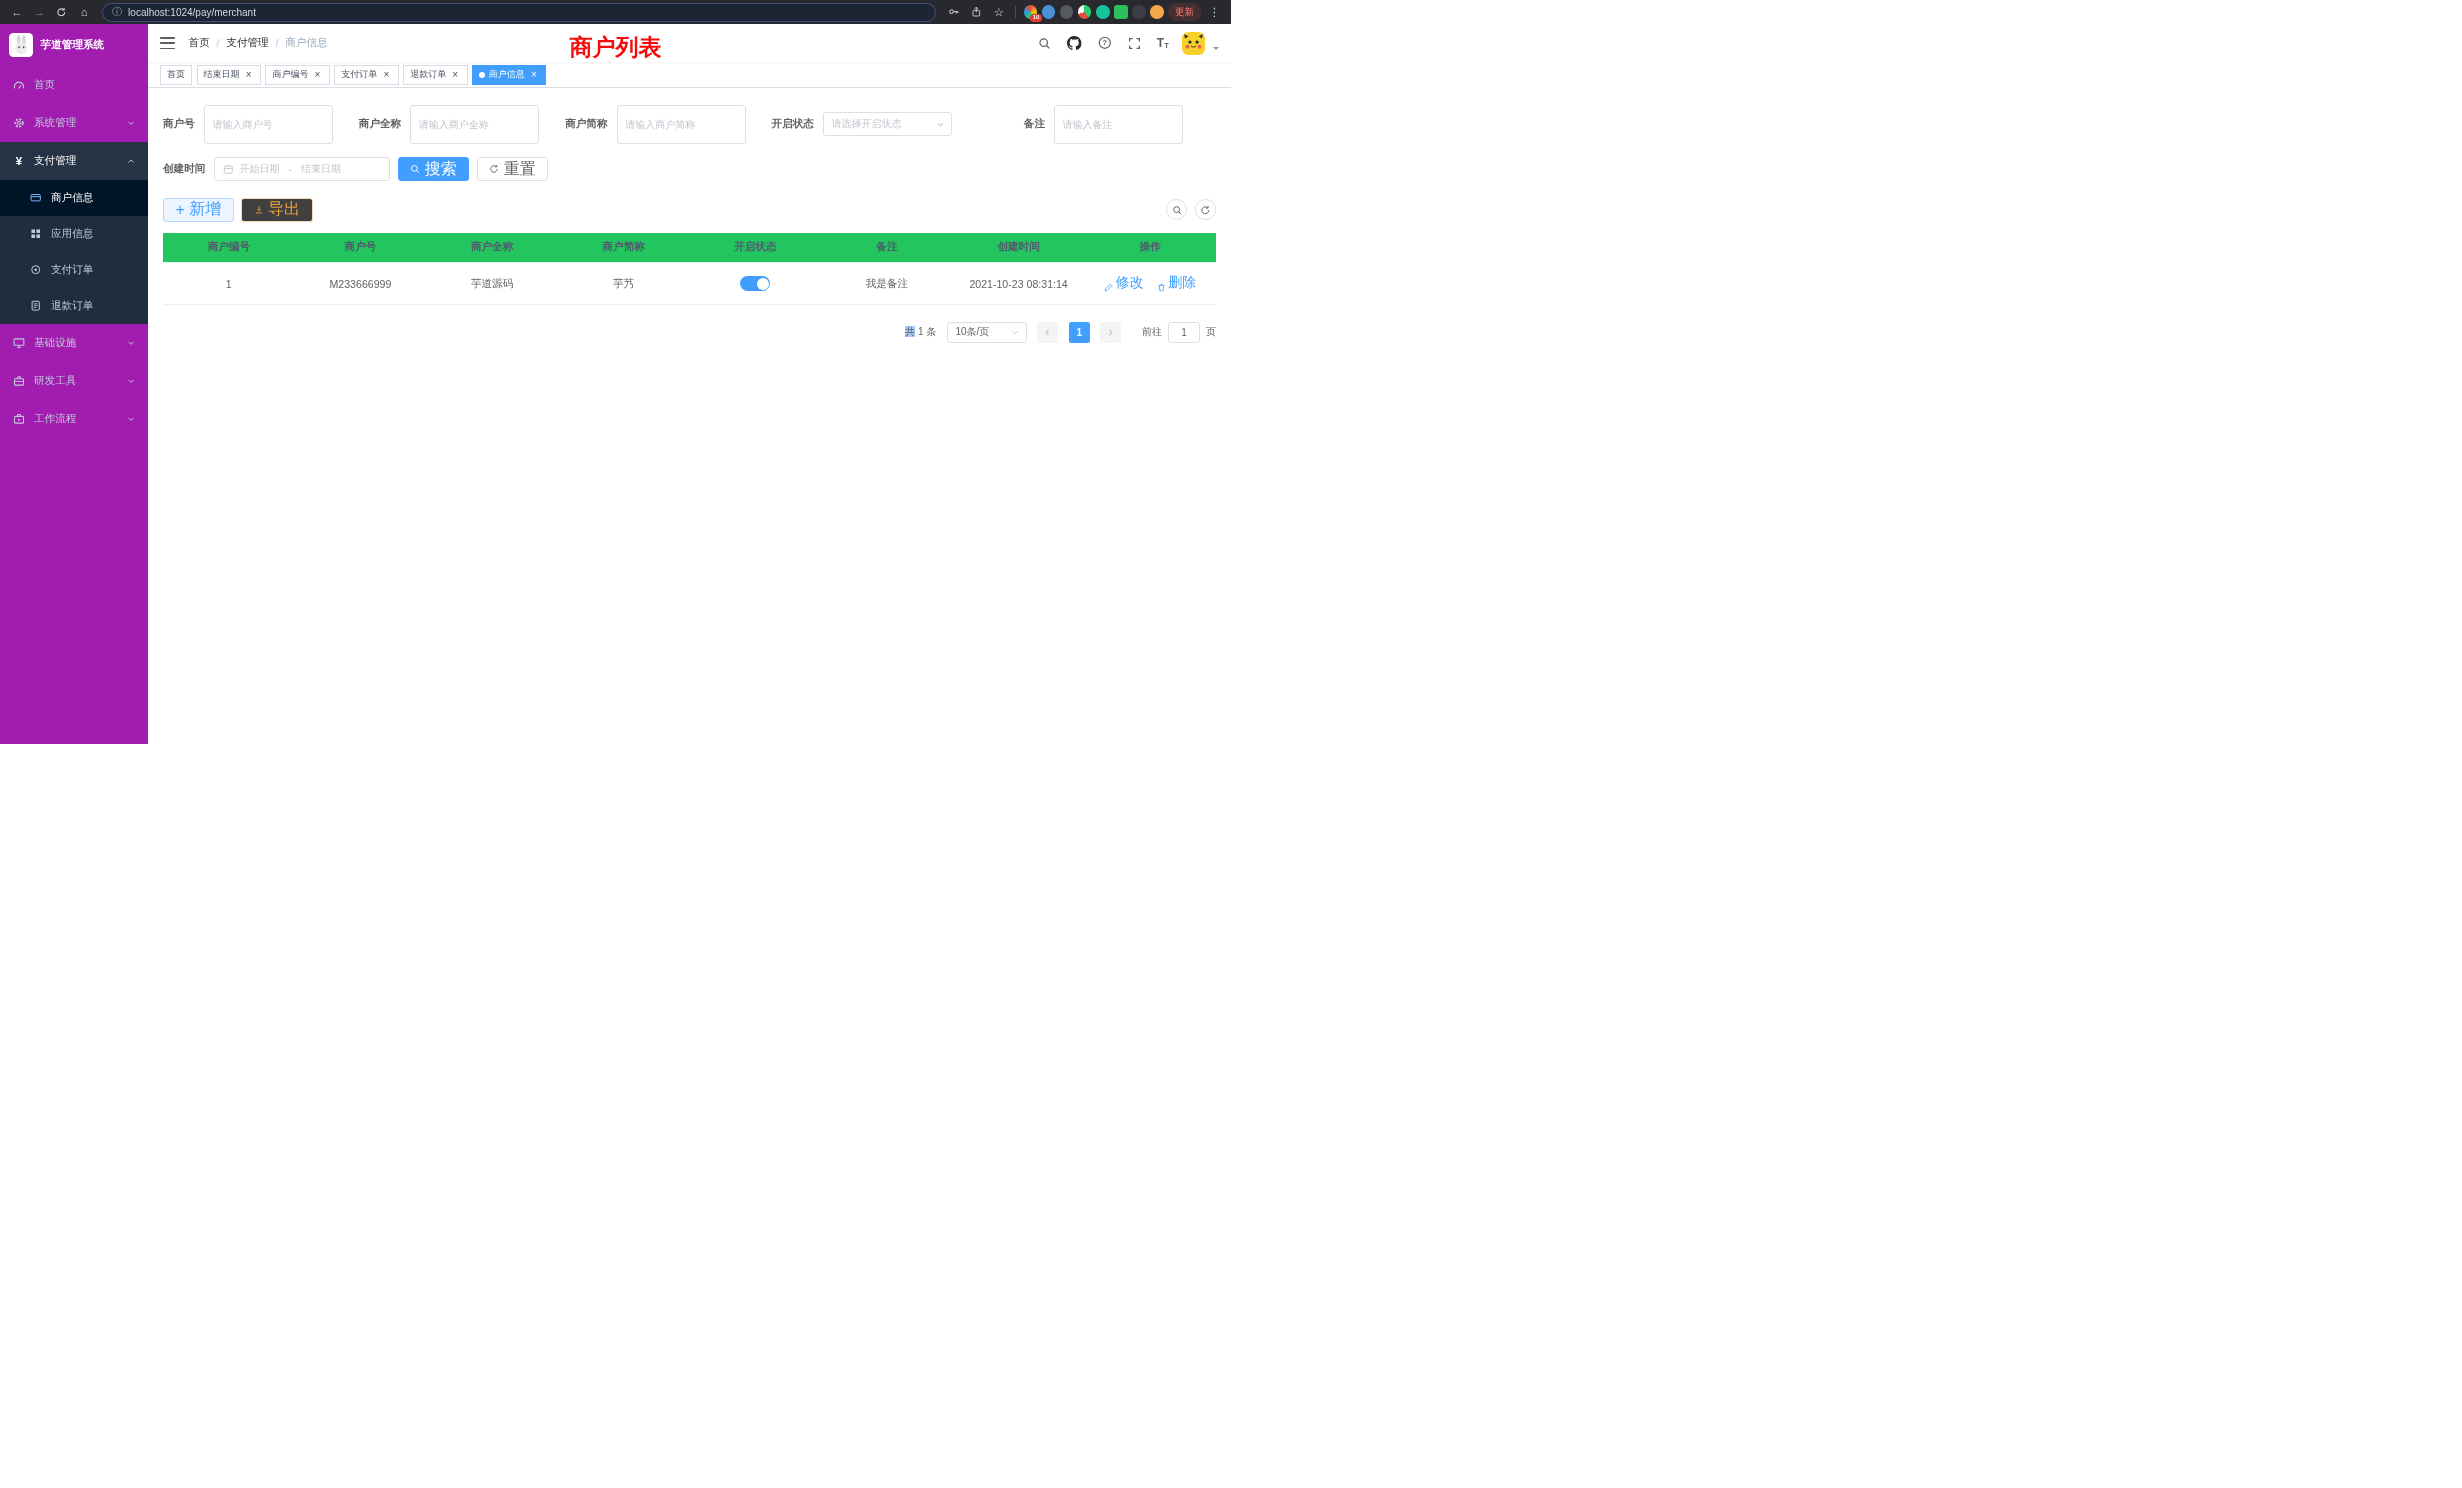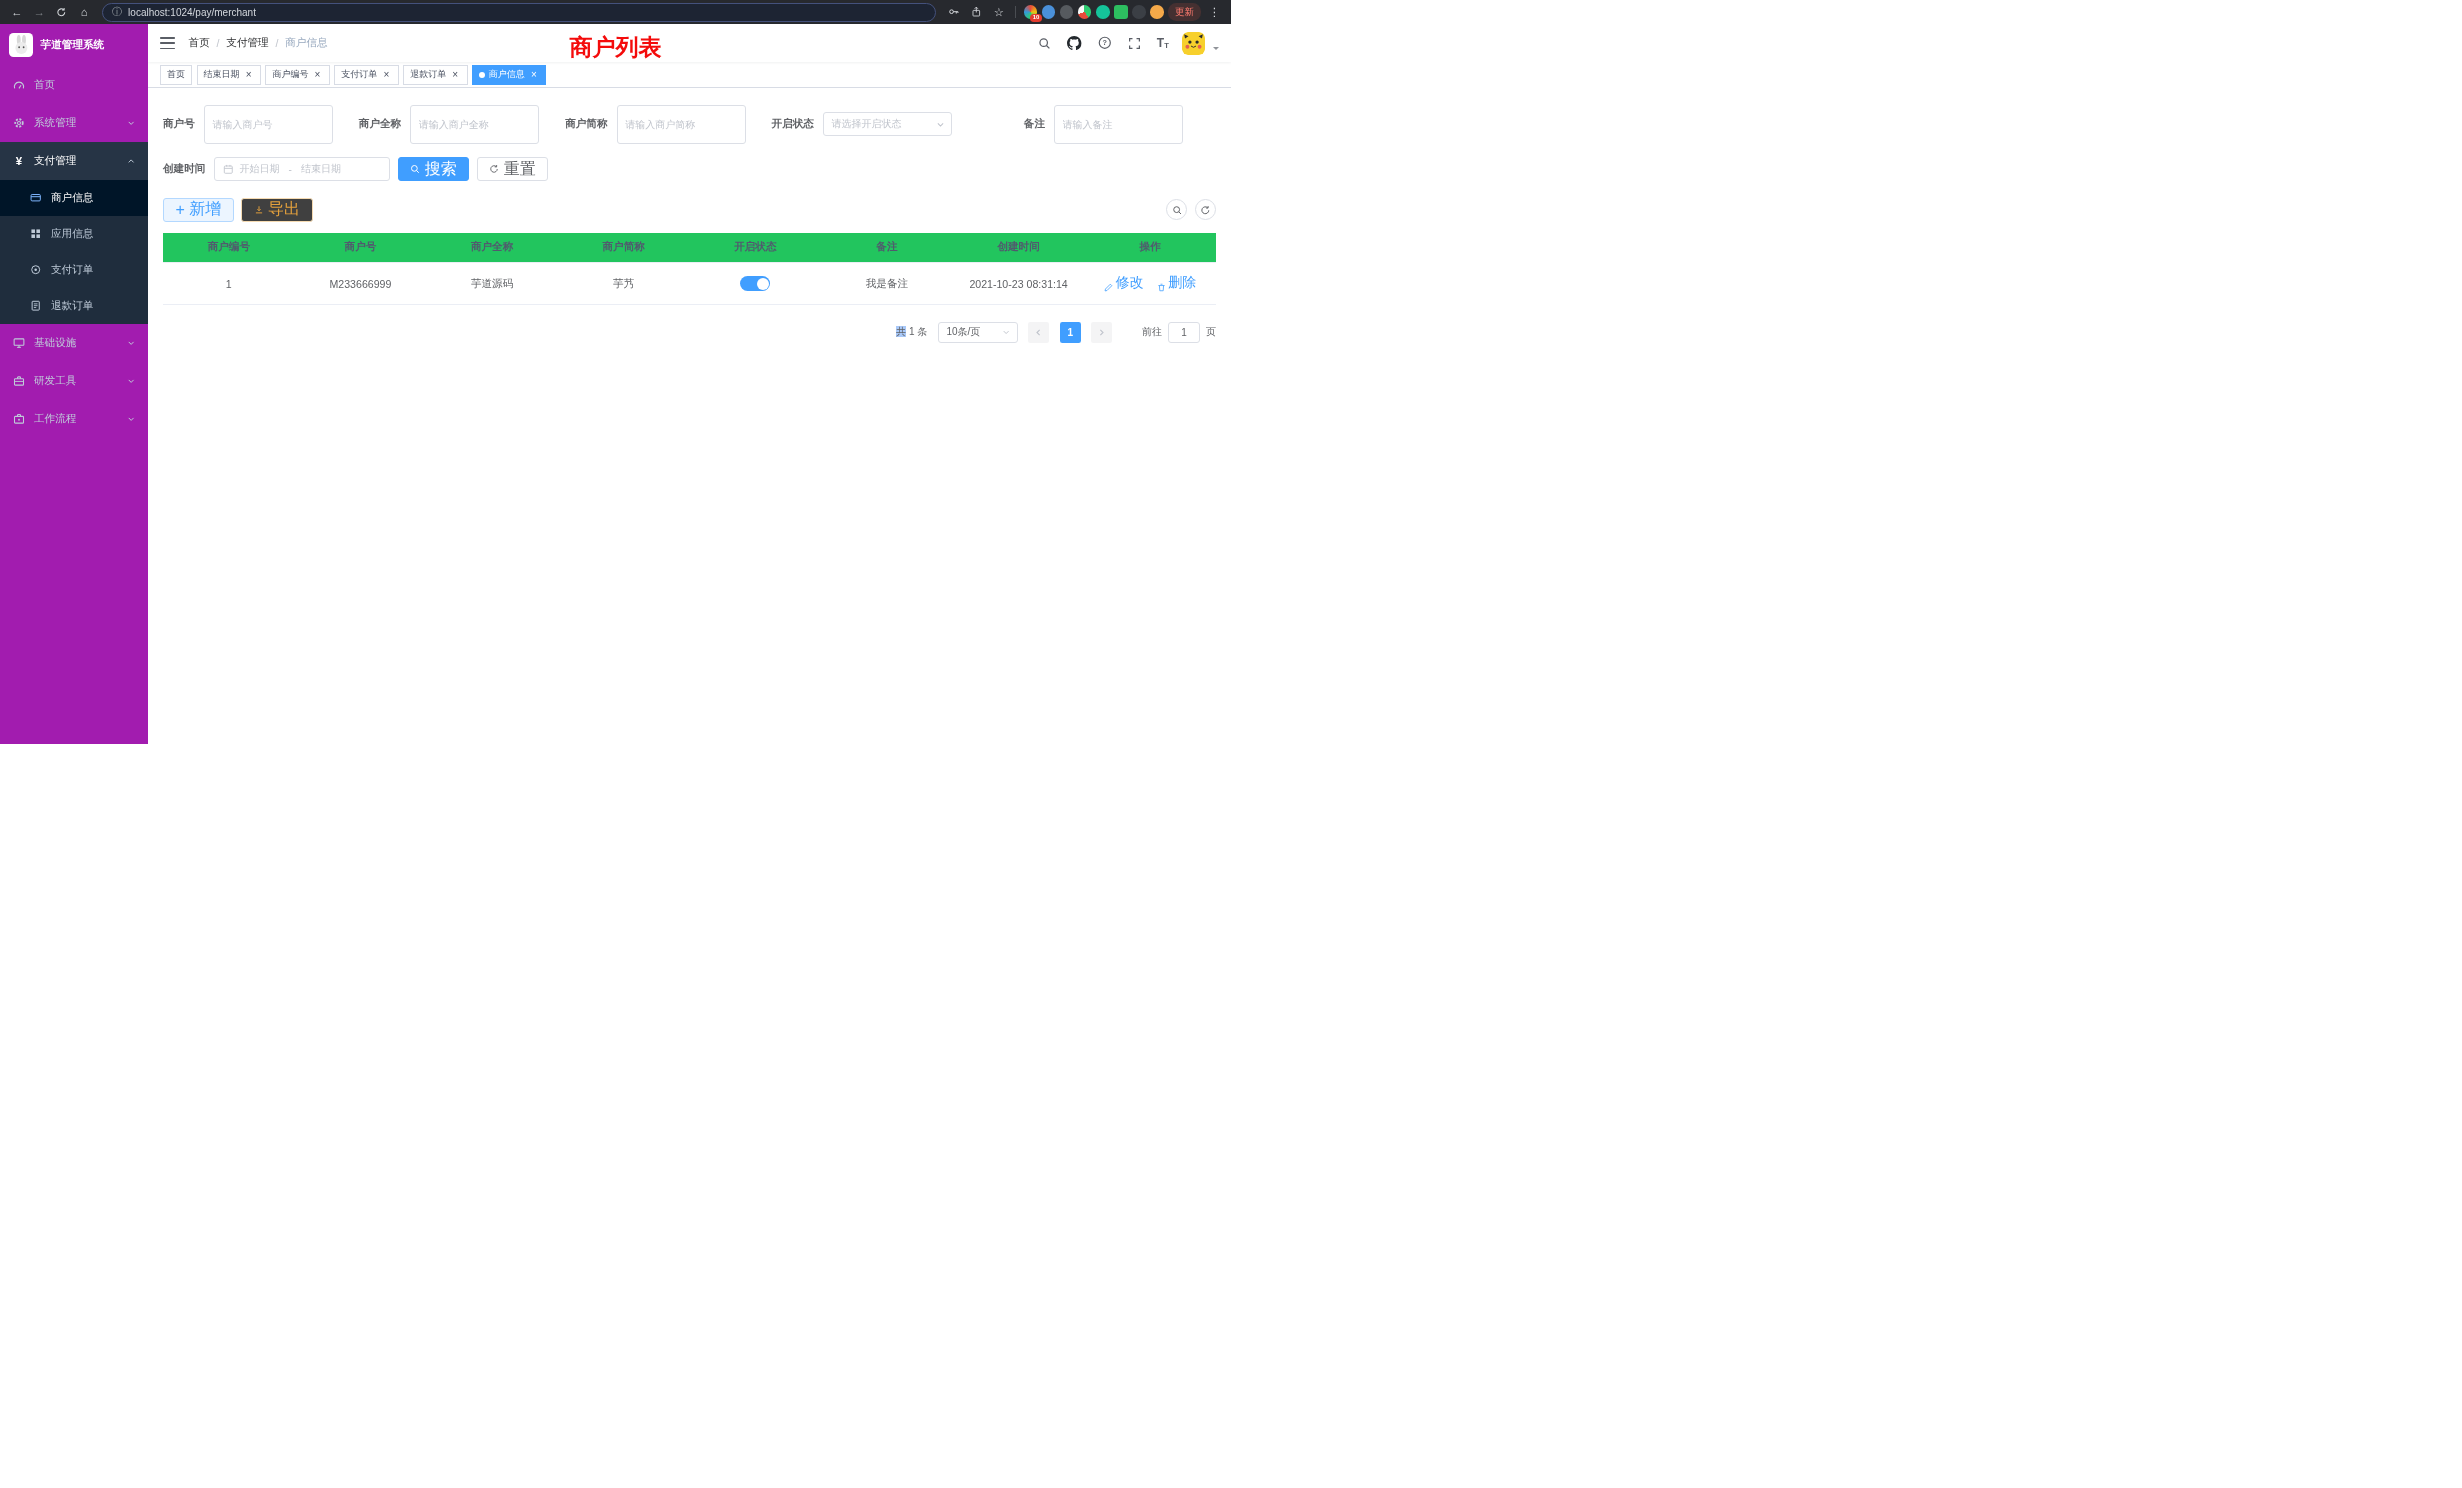--- a/index.html
+++ b/index.html
@@ -90,21 +90,21 @@
   .switch .knob{position:absolute;top:1.5px;right:1.5px;width:12px;height:12px;background:#fff;border-radius:50%}
   .op-link{color:#409eff;font-size:14px;display:inline-flex;align-items:flex-end;gap:2.3px;cursor:pointer}
   .op-link + .op-link{margin-left:10.6px}
 
   
   .pagination{display:flex;align-items:center;justify-content:flex-end;margin-top:16.7px;font-size:10px;color:#606266;gap:10.6px}
   .total .hl{background:#a8c8f8}
   .psize{height:21px;border:0.8px solid #dcdfe6;border-radius:3px;display:flex;align-items:center;gap:22px;padding:0 6px 0 7.6px;cursor:pointer;color:#606266}
   .pager-btn{width:21px;height:21px;background:#f4f4f5;border-radius:2.3px;display:flex;align-items:center;justify-content:center;color:#c0c4cc;cursor:pointer}
   .page-num{min-width:21px;height:21px;background:#409eff;color:#fff;border-radius:2.3px;display:flex;align-items:center;justify-content:center;font-weight:700;cursor:pointer}
-  .goto{display:flex;align-items:center;gap:6px;margin-left:19px}
+  .goto{display:flex;align-items:center;gap:6px;margin-left:10px}
   .goto-input{width:32px;height:21px;border:0.8px solid #dcdfe6;border-radius:3px;text-align:center;font-size:10px;color:#606266;outline:none;font-family:inherit}
 </style>
 </head>
 <body>
 
 <div class="browser">
   <span class="bico">←</span>
   <span class="bico dim">→</span>
   <span class="bico">
     <svg width="10.6" height="10.6" viewBox="0 0 16 16">

